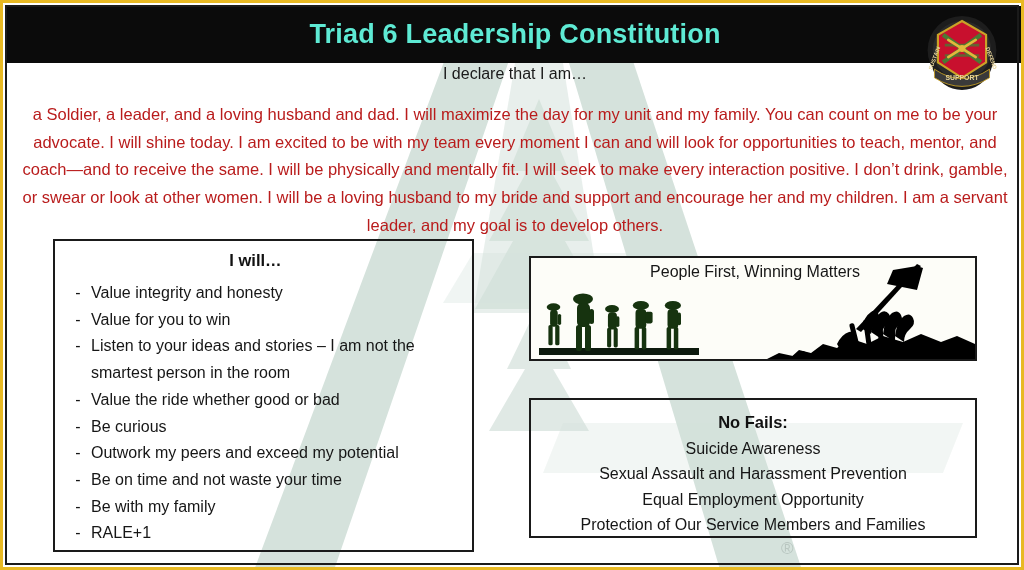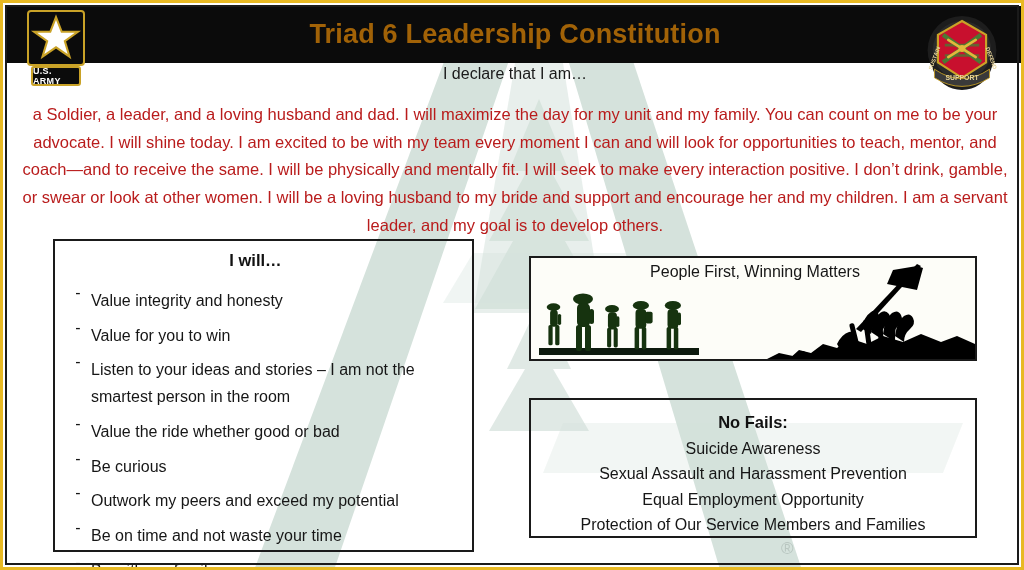--- a/index.html
+++ b/index.html
@@ -45,21 +45,21 @@
     left: 3px; top: 3px;
     width: 1018px;
     height: 57px;
     background: #0b0b0b;
     z-index: 10;
     display: flex;
     align-items: center;
     justify-content: center;
   }
   .header-title {
-    color: #a16207;
+    color: #5eead4;
     font-size: 27px;
     font-weight: bold;
     letter-spacing: .2px;
     text-align: center;
     white-space: nowrap;
   }
 
   
   .army-logo {
     position: absolute;
@@ -149,21 +149,21 @@
     font-size: 16px;
     line-height: 1.67;
     color: #161616;
   }
   .iwill-dash {
     width: 26px;
     flex: 0 0 26px;
     text-align: center;
     color: #161616;
   }
-  .iwill-text { flex: 1; padding-right: 8px; margin-top: 8px; }
+  .iwill-text { flex: 1; padding-right: 8px; }
 
   .pfwm-panel {
     left: 526px; top: 253px;
     width: 448px; height: 105px;
     background: #fdfdf8;
     overflow: hidden;
   }
   .pfwm-caption {
     position: absolute;
     left: 0; top: 5px;
@@ -235,28 +235,20 @@
 
       <path d="M 470 250 L 660 250 L 640 300 L 440 300 Z" opacity="0.35"></path>
       <path d="M 560 420 L 960 420 L 940 470 L 540 470 Z" opacity="0.30"></path>
     </g>
   </svg>
 
   <div class="header-band">
     <div class="header-title">Triad 6 Leadership Constitution</div>
   </div>
 
-  <div class="army-logo">
-    <div class="starbox">
-      <svg viewBox="0 0 100 100" width="54" height="52" aria-hidden="true">
-        <polygon points="50,10 61,38 92,38 67,56 76,86 50,68 24,86 33,56 8,38 39,38" fill="#ffffff" stroke="#c9a227" stroke-width="4"></polygon>
-      </svg>
-    </div>
-    <div class="usarmy-tab">U.S. ARMY</div>
-  </div>
 
   <svg class="imcom-logo" viewBox="0 0 100 100" aria-hidden="true">
     <circle cx="50" cy="48" r="40" fill="#1d1d1d"></circle>
     <circle cx="50" cy="48" r="34" fill="#2a2a2a"></circle>
     <polygon points="50,14 78,30 78,62 50,80 22,62 22,30" fill="#c8102e" stroke="#c9a227" stroke-width="2.5"></polygon>
     <path d="M28 30 L72 62 M72 30 L28 62" stroke="#4b7a33" stroke-width="5"></path>
     <path d="M30 42 L70 42 M30 54 L70 54" stroke="#4b7a33" stroke-width="3" opacity="0.8"></path>
     <g stroke="#e2b83b" stroke-width="3" stroke-linecap="round">
       <line x1="34" y1="56" x2="66" y2="36"></line>
       <line x1="34" y1="36" x2="66" y2="56"></line>

